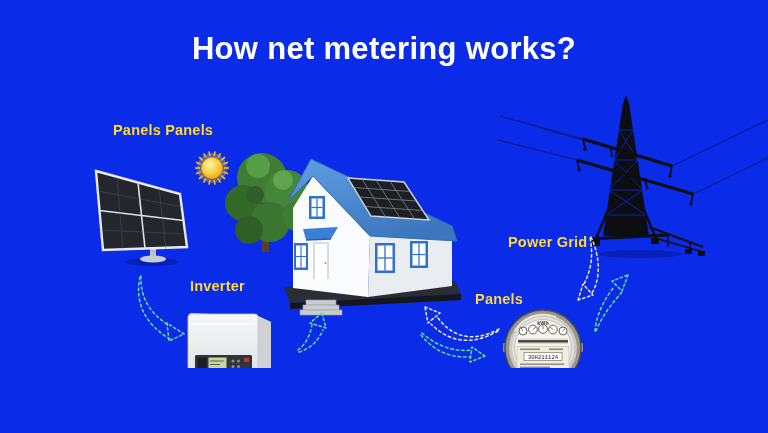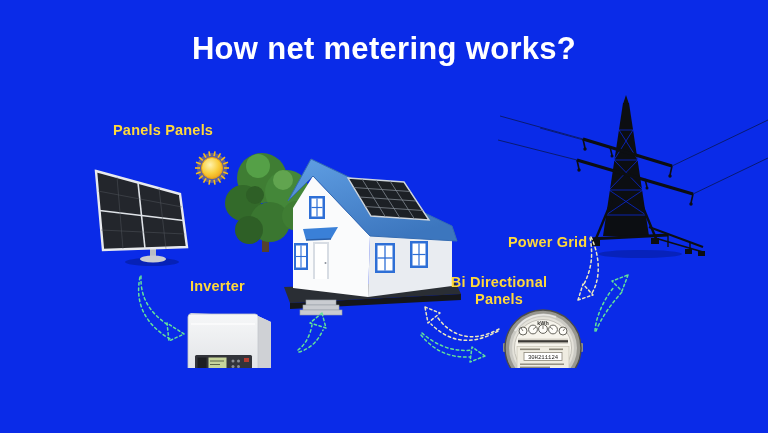--- a/index.html
+++ b/index.html
@@ -334,21 +334,21 @@
 
   <div class="title">How net metering works?</div>
 
   <div class="lbl lbl-solar">Panels Panels</div>
 
   <div class="lbl lbl-inverter">Inverter</div>
 
   <div class="lbl lbl-grid">Power Grid</div>
 
   <div class="lbl lbl-meter">
-    <span>Bi Directional</span><br>
+    <br>
     <span>Panels</span>
   </div>
 </div>
 
 <style>
   .ab{stroke-width:1.5;stroke-dasharray:2.6 2.9;}
   .ah{stroke-width:1.5;stroke-dasharray:2.4 2.6;fill:none;}
 </style>
 
 </body></html>

